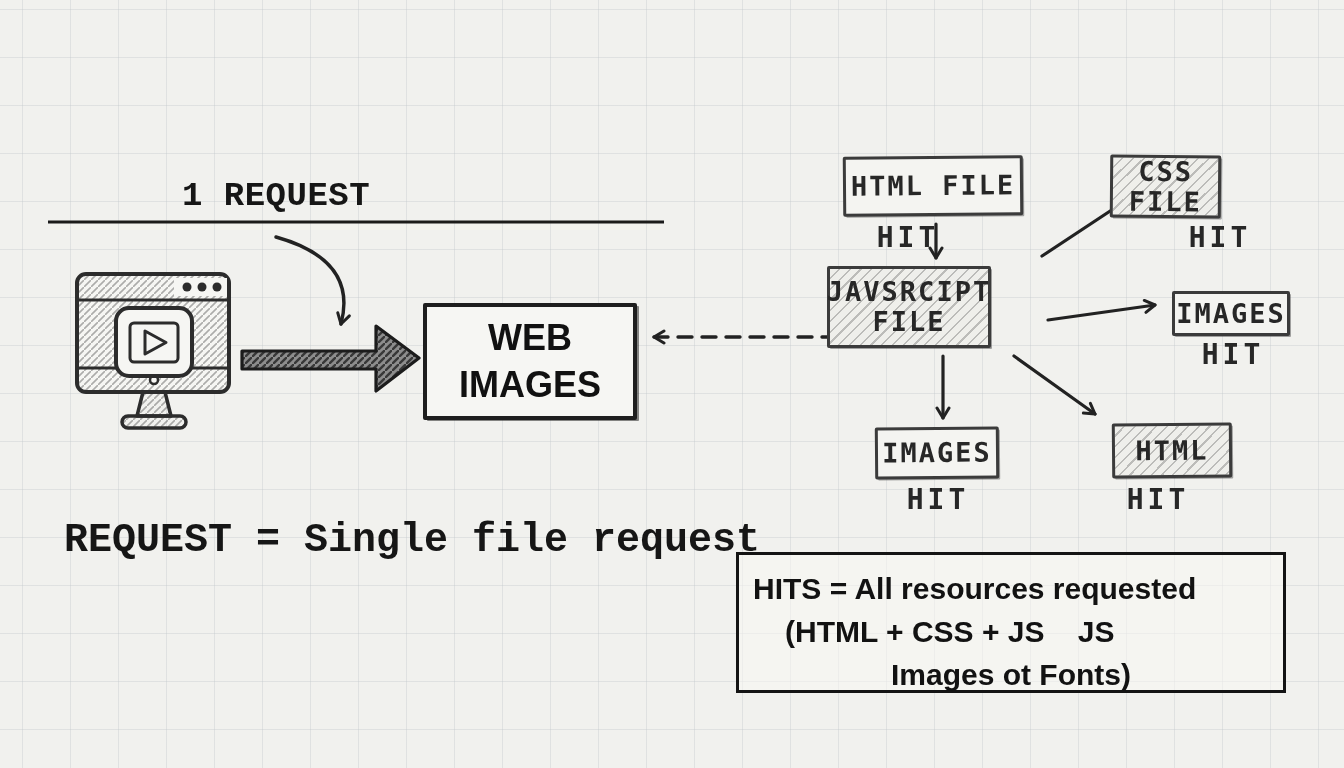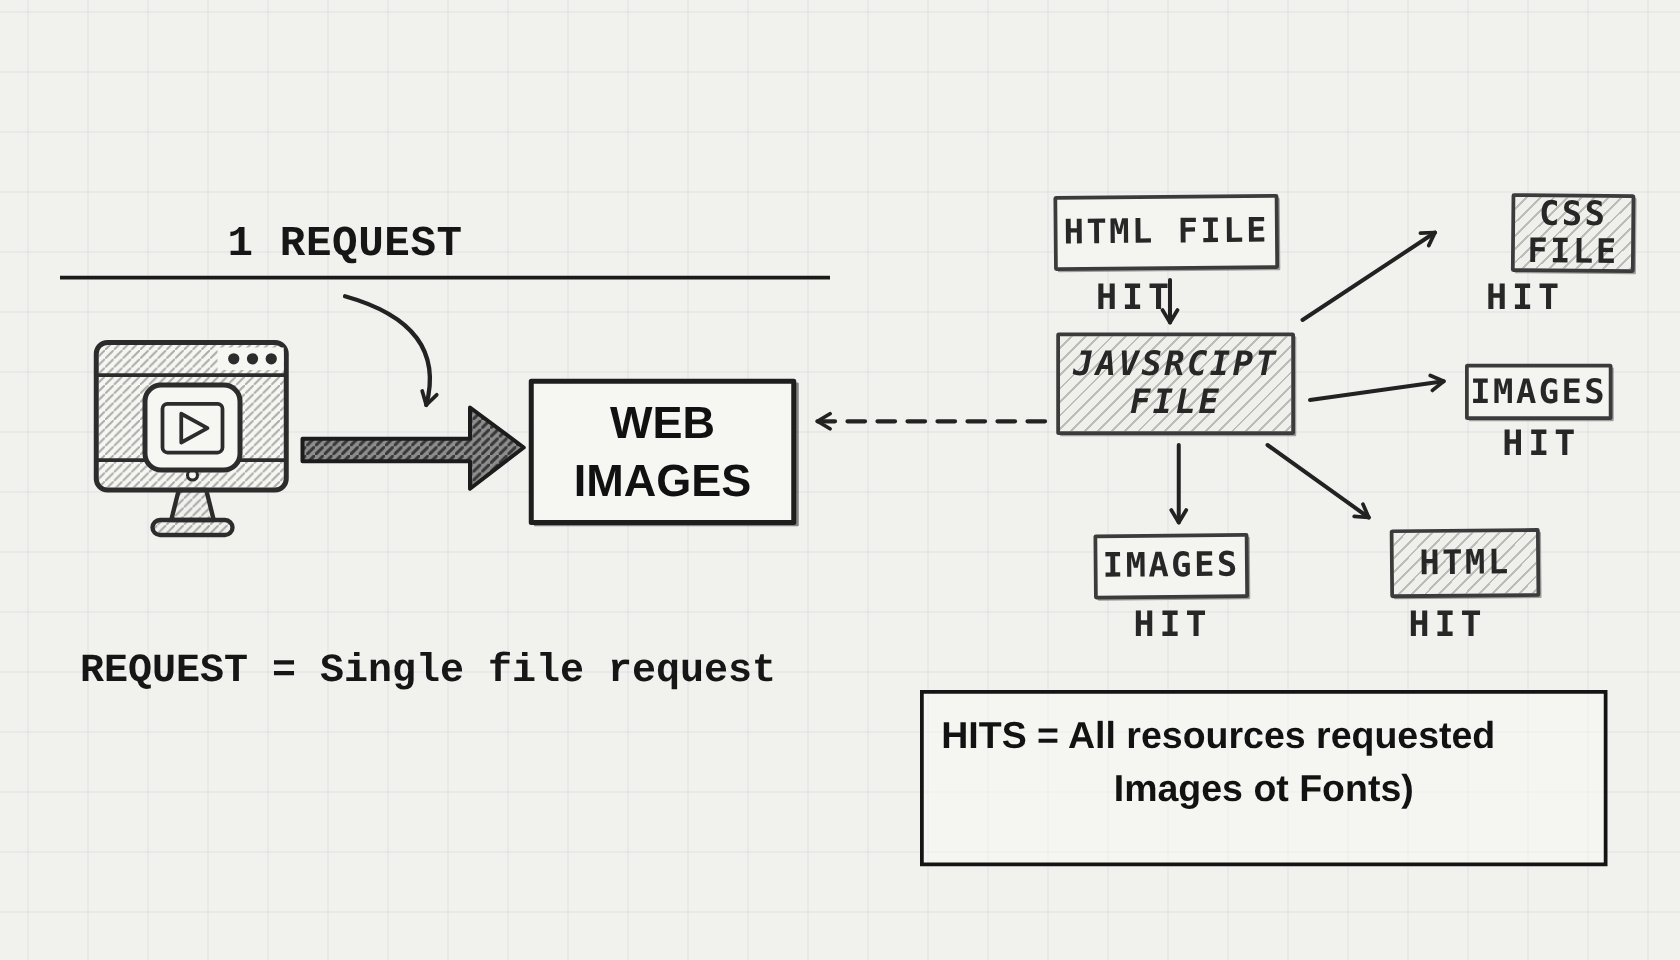--- a/index.html
+++ b/index.html
@@ -20,21 +20,21 @@
   }
   .abs { position: absolute; }
 
   
   .printed {
     font-family: Liberation Mono, monospace;
     font-weight: 700;
     color: #161616;
   }
   .title { font-size: 34px; letter-spacing: 0.5px; }
-  .note  { font-size: 32px; }
+  .note  { font-size: 40px; }
 
   
   .hand {
     font-family: "DejaVu Sans Mono", monospace;
     font-weight: 600;
     color: #272727;
   }
 
   
   .sketch-box {
@@ -164,28 +164,28 @@
   <div class="abs server-box" style="left:423px; top:303px; width:214px; height:117px;">
     <span class="srv-line">WEB</span>
     <span class="srv-line">IMAGES</span>
   </div>
 
   <div class="abs sketch-box rot-l" style="left:843px; top:156px; width:180px; height:60px;">
     <span class="hand box-label">HTML FILE</span>
   </div>
   <div class="abs hand hit-label" style="left:868px; top:221px;">HIT</div>
 
-  <div class="abs sketch-box hatched" style="left:845px; top:266px; width:191px; height:82px;font-style:italic;">
+  <div class="abs sketch-box hatched" style="left:827px; top:266px; width:164px; height:82px;">
     <span class="hand box-label">
       <span class="line">JAVSRCIPT</span>
       <span class="line">FILE</span>
     </span>
   </div>
 
-  <div class="abs sketch-box hatched rot-r" style="left:1209px; top:155px; width:99px; height:63px;justify-content:center;">
+  <div class="abs sketch-box hatched rot-r" style="left:1110px; top:155px; width:111px; height:63px;justify-content:center;">
     <span class="hand box-label">
       <span class="line">CSS</span>
       <span class="line">FILE</span>
     </span>
   </div>
   <div class="abs hand hit-label" style="left:1180px; top:221px;">HIT</div>
 
   <div class="abs sketch-box" style="left:1172px; top:291px; width:118px; height:45px;">
     <span class="hand box-label">IMAGES</span>
   </div>
@@ -198,16 +198,17 @@
 
   <div class="abs sketch-box hatched rot-l" style="left:1112px; top:423px; width:120px; height:55px;">
     <span class="hand box-label">HTML</span>
   </div>
   <div class="abs hand hit-label" style="left:1118px; top:483px;">HIT</div>
 
   <div class="abs printed note" style="left:64px; top:518px;">REQUEST = Single file request</div>
 
   <div class="abs hits-box" style="left:736px; top:552px; width:550px; height:141px;">
     <div class="hits-line l1">HITS = All resources requested</div>
+    <div class="hits-line l2">(HTML + CSS + JS    JS</div>
     <div class="hits-line l3">Images ot Fonts)</div>
   </div>
 
 </div>
 
 </body></html>

